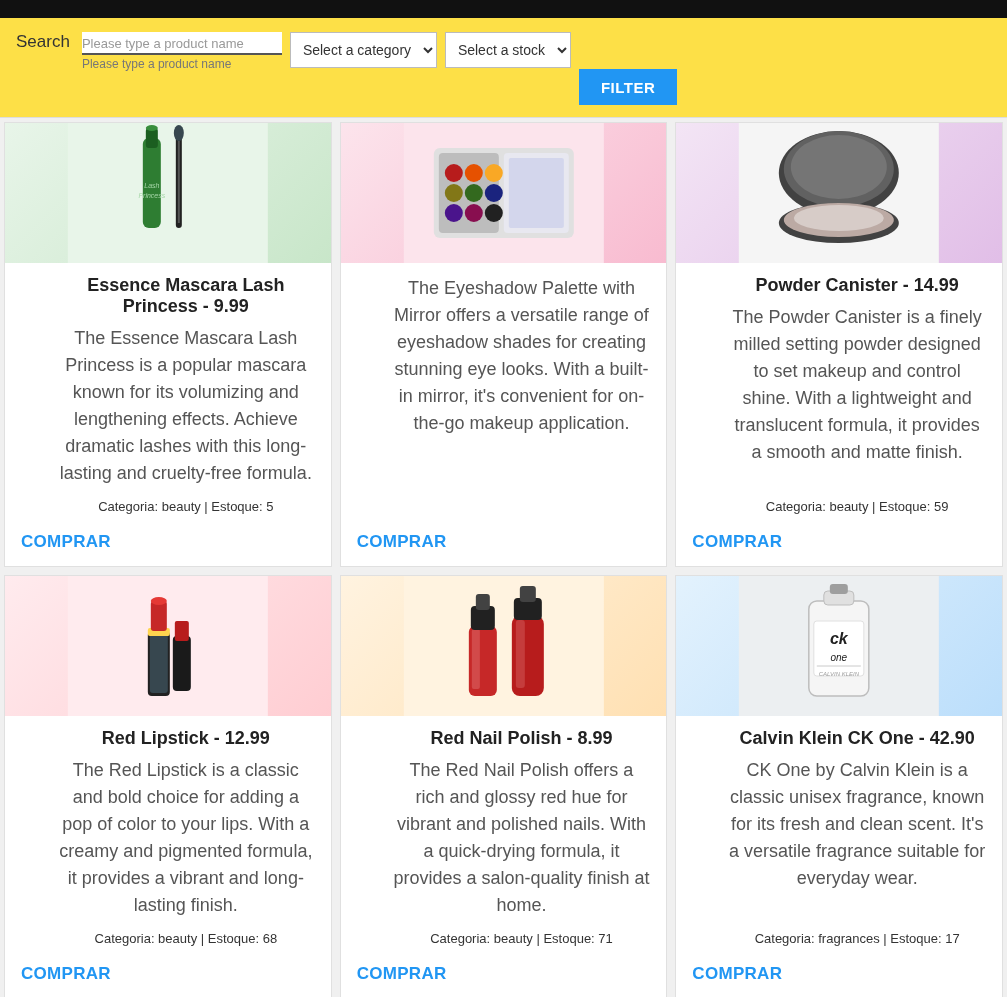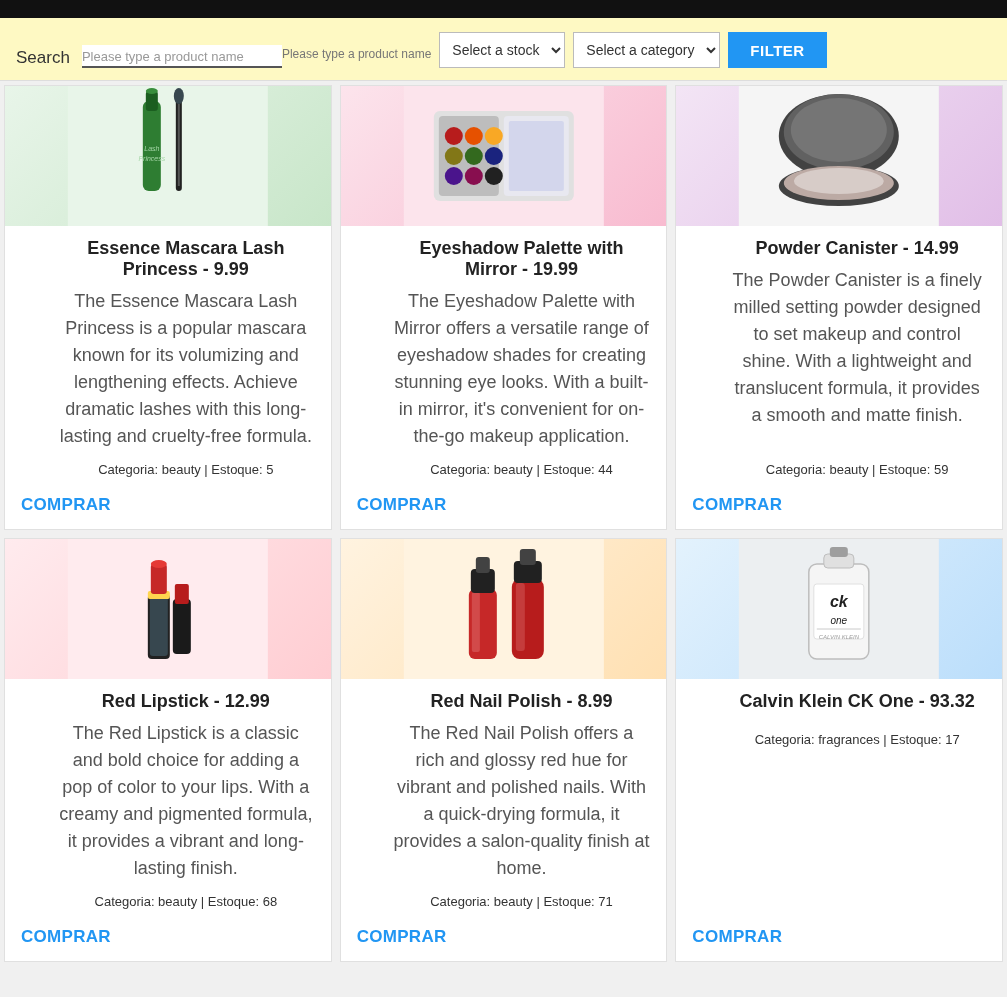--- a/index.html
+++ b/index.html
@@ -4,24 +4,24 @@
   <style>
     * { box-sizing: border-box; margin: 0; padding: 0; }
     body { font-family: Arial, sans-serif; background: #f0f0f0; }
 
     .top-bar {
       background: #111;
       height: 18px;
     }
 
     .search-bar {
-      background: #fef9c3;
+      background: #fde047;
       padding: 14px 16px 12px 16px;
       display: flex;
-      align-items: flex-end;
+      align-items: flex-start;
       gap: 8px;
       border-bottom: 1px solid #ddd;
     }
 
     .search-bar input[type="text"] {
       border: none;
       border-bottom: 2px solid #555;
       outline: none;
       font-size: 15px;
       width: 210px;
@@ -36,21 +36,21 @@
 
     .search-hint {
       font-size: 12px;
       color: #777;
       display: block;
       margin-top: 2px;
     }
 
     .search-input-wrap {
       display: flex;
-      flex-direction: row;
+      flex-direction: column;
     }
 
     .search-bar select {
       border: 1px solid #bbb;
       background: #fff;
       font-size: 14px;
       padding: 6px 8px;
       color: #333;
       cursor: pointer;
       height: 36px;
@@ -59,20 +59,21 @@
     .filter-btn {
       background: #2196f3;
       color: #fff;
       border: none;
       padding: 8px 22px;
       font-size: 15px;
       font-weight: bold;
       cursor: pointer;
       height: 36px;
       letter-spacing: 0.5px;
+      margin-top: 37px;
     }
 
     .products-grid {
       display: grid;
       grid-template-columns: repeat(3, 1fr);
       gap: 0;
       padding: 0;
     }
 
     .product-card {
@@ -155,22 +156,22 @@
 <body>
 
 <div class="top-bar"></div>
 
 <div class="search-bar">
   <span style="font-size: 17px; color: rgb(51, 51, 51); margin-right: 4px;">Search</span>
     <div class="search-input-wrap">
       <input type="text" placeholder="Please type a product name" style="font-size: 15px; border-bottom: 2px solid rgb(85, 85, 85); border-top: none; border-right: none; border-left: none; border-image: initial; outline: none; width: 200px;">
       <span class="search-hint">Please type a product name</span>
     </div>
+  <select><option>Select a category</option><option>beauty</option><option>fragrances</option><option>skincare</option></select>
   <select><option>Select a stock</option><option>In stock</option><option>Out of stock</option></select>
-  <select><option>Select a category</option><option>beauty</option><option>fragrances</option><option>skincare</option></select>
   <button class="filter-btn">FILTER</button>
 </div>
 
 <div class="products-grid" id="products-container">
 <div class="product-card">
       <div class="product-image img-mascara">
         <svg viewBox="0 0 200 140" xmlns="http://www.w3.org/2000/svg">
       <rect width="200" height="140" fill="#e8f5e9"></rect>
 
       <rect x="75" y="15" width="18" height="90" rx="6" fill="#2e7d32"></rect>
@@ -208,23 +209,21 @@
       <circle cx="90" cy="50" r="9" fill="#f9a825"></circle>
       <circle cx="50" cy="70" r="9" fill="#827717"></circle>
       <circle cx="70" cy="70" r="9" fill="#33691e"></circle>
       <circle cx="90" cy="70" r="9" fill="#1a237e"></circle>
       <circle cx="50" cy="90" r="9" fill="#4a148c"></circle>
       <circle cx="70" cy="90" r="9" fill="#880e4f"></circle>
       <circle cx="90" cy="90" r="9" fill="#212121"></circle>
     </svg>
       </div>
       <div class="product-body">
-        <div class="product-title">Eyeshadow Palette with Mirror - 19.99</div>
         <div class="product-desc">The Eyeshadow Palette with Mirror offers a versatile range of eyeshadow shades for creating stunning eye looks. With a built-in mirror, it's convenient for on-the-go makeup application.</div>
-        <div class="product-meta">Categoria: beauty | Estoque: 44</div>
       </div>
       <a class="product-buy" href="#">COMPRAR</a>
     </div>
     <div class="product-card">
       <div class="product-image img-powder">
         <svg viewBox="0 0 200 140" xmlns="http://www.w3.org/2000/svg">
       <rect width="200" height="140" fill="#f5f5f5"></rect>
 
       <ellipse cx="100" cy="50" rx="60" ry="42" fill="#424242"></ellipse>
       <ellipse cx="100" cy="46" rx="55" ry="38" fill="#616161"></ellipse>
@@ -300,18 +299,19 @@
       <rect x="91" y="8" width="18" height="10" rx="3" fill="#9e9e9e"></rect>
 
       <rect x="75" y="45" width="50" height="55" rx="3" fill="#fff" stroke="#e0e0e0" stroke-width="1"></rect>
       <text x="100" y="68" font-size="16" fill="#212121" text-anchor="middle" font-family="Arial" font-weight="bold">ck</text>
       <text x="100" y="85" font-size="10" fill="#212121" text-anchor="middle" font-family="Arial">one</text>
       <line x1="78" y1="90" x2="122" y2="90" stroke="#bdbdbd" stroke-width="0.8"></line>
       <text x="100" y="100" font-size="6" fill="#9e9e9e" text-anchor="middle" font-family="Arial">CALVIN KLEIN</text>
     </svg>
       </div>
       <div class="product-body">
-        <div class="product-title">Calvin Klein CK One - 93.32</div>
+        <div class="product-title">Calvin Klein CK One - 42.90</div>
+        <div class="product-desc">CK One by Calvin Klein is a classic unisex fragrance, known for its fresh and clean scent. It's a versatile fragrance suitable for everyday wear.</div>
         <div class="product-meta">Categoria: fragrances | Estoque: 17</div>
       </div>
       <a class="product-buy" href="#">COMPRAR</a>
     </div>
   </div>
 
 </body></html>

